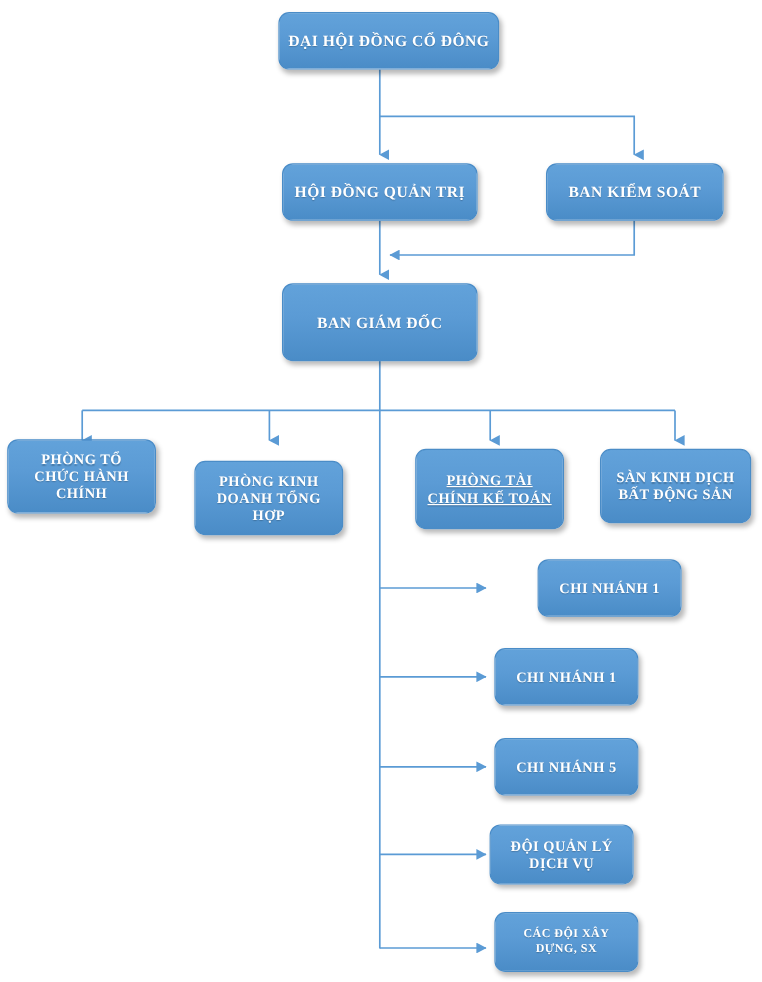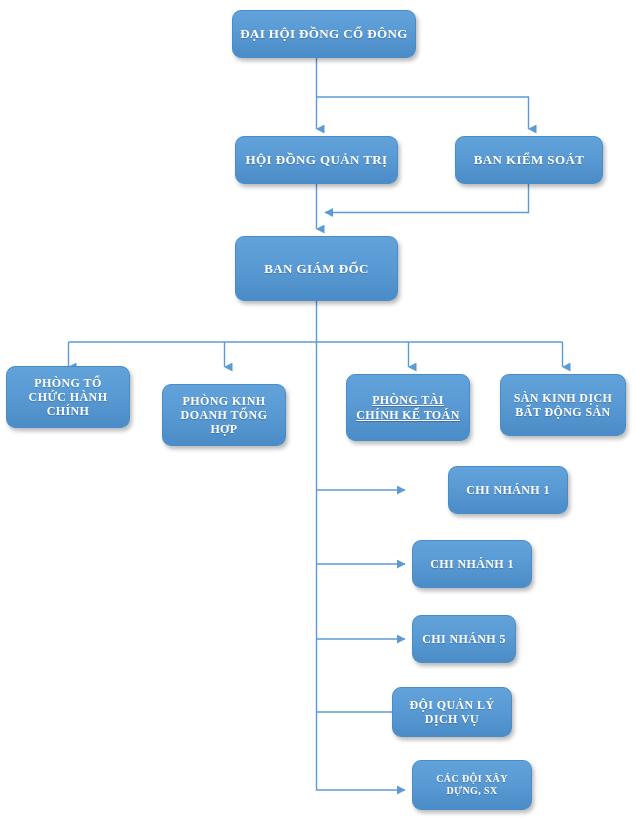--- a/index.html
+++ b/index.html
@@ -125,24 +125,24 @@
       <div class="node" style="left: 500px; top: 374px; width: 126px; height: 62px; font-size: 12px;">
         <span class="label">SÀN KINH DỊCH
 BẤT ĐỘNG SẢN</span>
       </div>
       <div class="node" style="left: 412px; top: 466px; width: 120px; height: 48px; font-size: 12px; margin-left: 36px;">
         <span class="label">CHI NHÁNH 1</span>
       </div>
       <div class="node" style="left: 412px; top: 540px; width: 120px; height: 48px; font-size: 12px;">
         <span class="label">CHI NHÁNH 1</span>
       </div>
-      <div class="node" style="left: 412px; top: 615px; width: 104px; height: 48px; font-size: 12px;">
+      <div class="node" style="left: 412px; top: 615px; width: 120px; height: 48px; font-size: 12px;">
         <span class="label">CHI NHÁNH 5</span>
       </div>
-      <div class="node" style="left: 392px; top: 687px; width: 120px; height: 50px; font-size: 12px;">
+      <div class="node" style="left: 408px; top: 687px; width: 120px; height: 50px; font-size: 12px;">
         <span class="label">ĐỘI QUẢN LÝ
 DỊCH VỤ</span>
       </div>
       <div class="node" style="left: 412px; top: 760px; width: 120px; height: 50px; font-size: 10px;">
         <span class="label">CÁC ĐỘI XÂY
 DỰNG, SX</span>
       </div>
     </div>
 
 </div>

